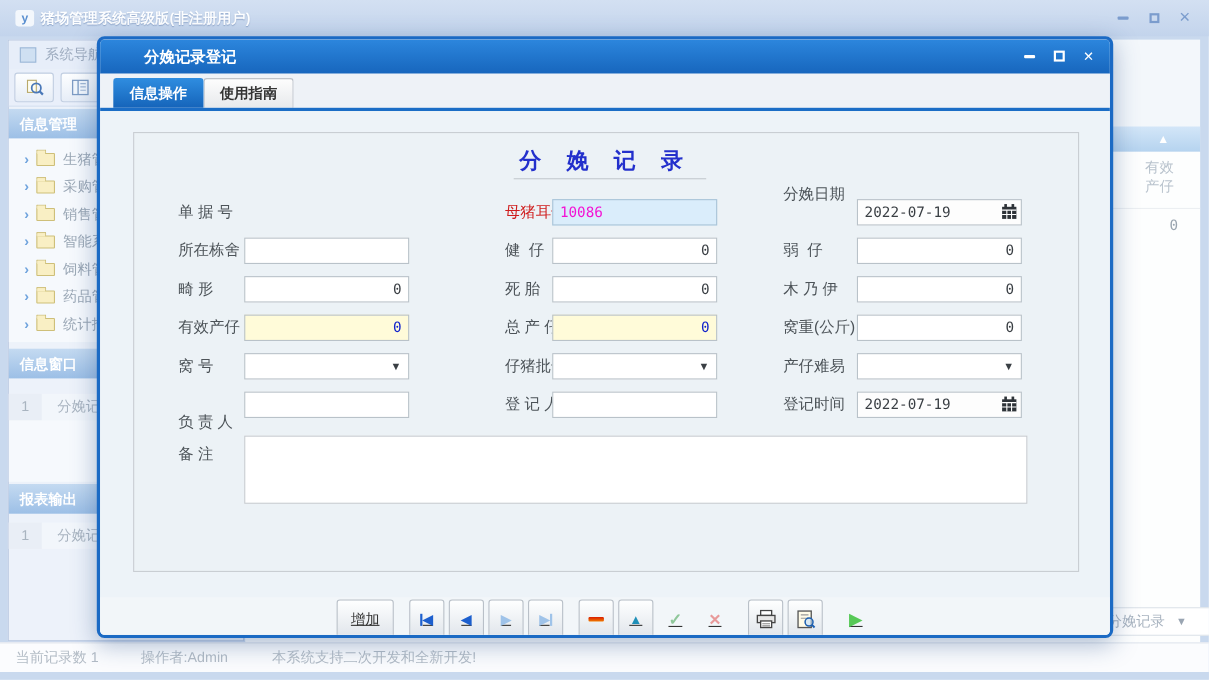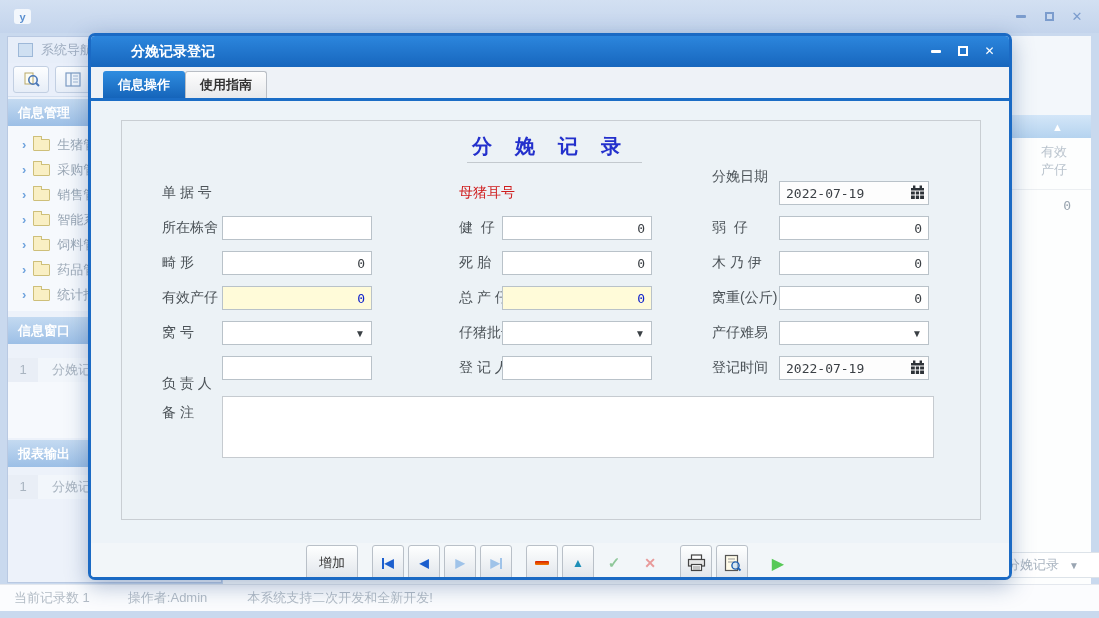--- a/index.html
+++ b/index.html
@@ -113,40 +113,41 @@
     display:flex; align-items:center; justify-content:flex-end; padding-right:6px; cursor:pointer; }
   .sel .arr { color:#3a3f44; font-size:10px; }
   .remark-box { position:absolute; left:100px; top:275px; width:712px; height:62px;
     border:1px solid #c6cbd0; background:#ffffff; resize:none; outline:none;
     font-family:"DejaVu Sans Mono",monospace; font-size:13px; padding:4px 6px; }
 
   .btnbar { position:absolute; left:0; top:442px; width:100%; height:40px;
     display:flex; align-items:center; justify-content:center; gap:4px; background:#f2f6f9; }
   .btn { height:36px; min-width:32px; background:linear-gradient(180deg,#feffff,#dfe4ea);
     border:1px solid #b9c0c8; border-radius:3px; display:flex; align-items:center; justify-content:center;
-    cursor:pointer; font-size:13px; color:#333; }
+    cursor:pointer; font-size:13px; color:#333;text-decoration:underline; }
   .btn.add { min-width:52px; padding:0 10px; }
   .btn.flat { background:transparent; border-color:transparent; }
   .navg { font-size:12px; font-weight:bold; display:flex; align-items:center; }
   .navg.on  { color:#1c5fce; }
   .navg.off { color:#9fc3e9; }
   .vbar { display:inline-block; width:2px; height:11px; background:currentColor; }
   .ic-minus { width:14px; height:4px; background:linear-gradient(180deg,#d91f00,#f07a00); border-radius:1px; }
   .ic-up { color:#1e8fb8; font-size:12px; }
   .ic-check { color:#8fc79a; font-size:15px; font-weight:bold; }
   .ic-x { color:#e89a9a; font-size:14px; font-weight:bold; }
   .ic-play { color:#57c957; font-size:16px; }
 </style>
 </head>
 <body>
 
 <div id="stage">
 
   <div class="titlebar">
     <div class="app-icon">y</div>
+    <div class="app-title">猪场管理系统高级版(非注册用户)</div>
     <div class="win-controls">
       <div class="wc">
           <span class="bar"></span>
         </div>
       <div class="wc">
           <span class="sq"></span>
         </div>
       <div class="wc">
           <span>✕</span>
         </div>
@@ -271,20 +272,23 @@
     <div class="dlg-content">
       <div class="form-panel">
         <div class="form-title">分 娩 记 录</div>
         <div class="form-title-underline"></div>
 
         <div class="cell" style="left:40px; top:60px;">
             <span class="lbl">单 据 号</span>
           </div>
         <div class="cell" style="left:337px; top:60px;">
             <span class="lbl red">母猪耳号</span>
+          </div>
+        <div class="cell" style="left:380px; top:60px;">
+            <input class="inp hl" value="10086" style="">
           </div>
         <div class="cell" style="left:590px; top:44px;">
             <span class="lbl">分娩日期</span>
           </div>
         <div class="cell" style="left:657px; top:60px;">
           <div class="date-wrap">
             <input class="inp" value="2022-07-19" style="">
             <svg width="15" height="15" viewBox="0 0 15 15">
               <rect x="1" y="3" width="13" height="11" fill="#2e3338"></rect>
               <rect x="3" y="0.5" width="2.4" height="3.6" fill="#2e3338"></rect>

